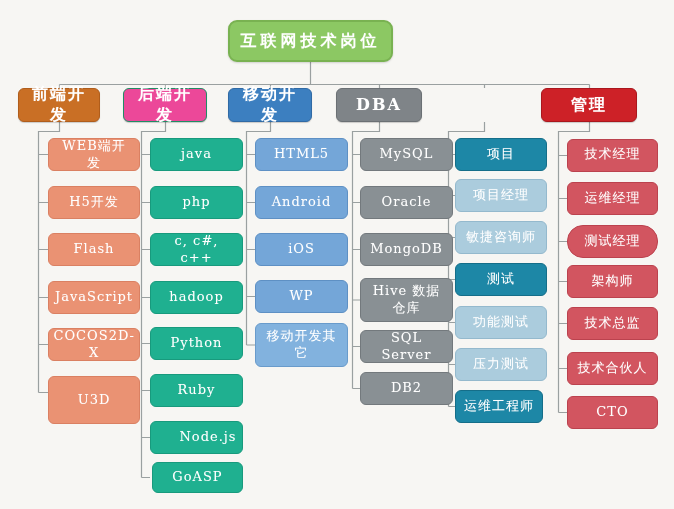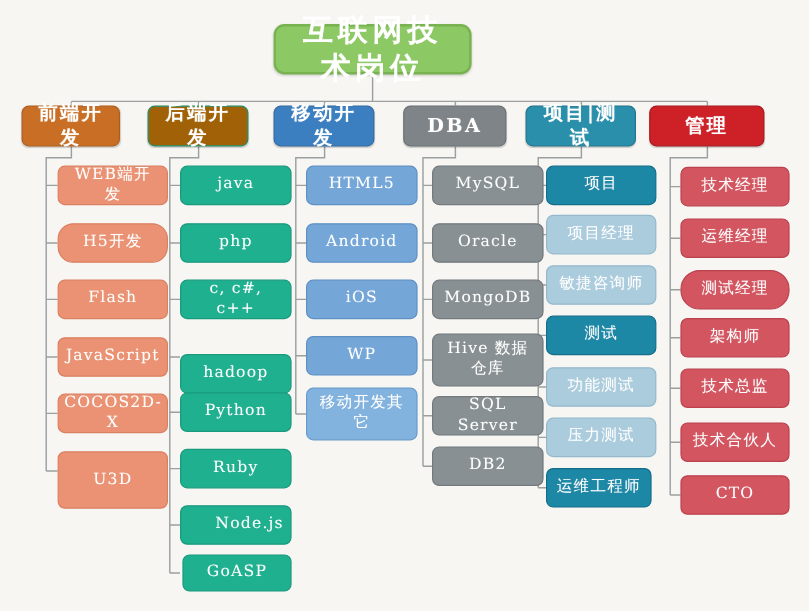--- a/index.html
+++ b/index.html
@@ -13,30 +13,30 @@
   .connectors{position:absolute;left:0;top:0;width:674px;height:509px;}
   .box{
     position:absolute;box-sizing:border-box;
     display:flex;align-items:center;justify-content:center;
     text-align:center;border-radius:6px;
     color:#ffffff;font-size:13px;line-height:1.3;
     padding:2px 9px;letter-spacing:1px;
     text-shadow:0 0 1px rgba(255,255,255,.25);
   }
   .title-box{
-    font-size:25px;font-weight:bold;letter-spacing:4px;
+    font-size:16px;font-weight:bold;letter-spacing:4px;
     border-radius:9px;
     background:#8cc863;border:2px solid #79b251;
     box-shadow:0 1px 2px rgba(0,0,0,.15);
   }
   .header{font-size:16px;font-weight:bold;letter-spacing:2px;box-shadow:0 1px 1px rgba(0,0,0,.18);}
   
   .c-front-h {background:#c96f25;border:1px solid #b05d1b;}
   .c-front-i {background:#ea9273;border:1px solid #da8062;}
-  .c-back-h  {background:#a16207;border:1px solid #218c64;}
+  .c-back-h  {background:#ec4899;border:1px solid #218c64;}
   .c-back-i  {background:#1fb090;border:1px solid #189a7d;}
   .c-mob-h   {background:#3c7fc0;border:1px solid #306aa5;}
   .c-mob-i   {background:#74a6d8;border:1px solid #5e90c4;}
   .c-mob-i2  {background:#82b2de;border:1px solid #699bcb;}
   .c-dba-h   {background:#7f8488;border:1px solid #6b7074;}
   .c-dba-i   {background:#899094;border:1px solid #73797d;}
   .c-proj-h  {background:#2a8fab;border:1px solid #217690;}
   .c-proj-d  {background:#1d87a6;border:1px solid #156e89;}
   .c-proj-l  {background:#abccdd;border:1px solid #94b9cd;}
   .c-mgr-h   {background:#cd2127;border:1px solid #aa171d;}
@@ -56,34 +56,33 @@
     <path d="M484.5,122 V131.5 H448.5 V406.5 M448.5,154.5 H455 M448.5,195.5 H455 M448.5,237.5 H455 M448.5,279.5 H455 M448.5,322.5 H455 M448.5,364.5 H455 M448.5,406.5 H455"></path>
     <path d="M589.5,122 V131.5 H558.5 V412.5 M558.5,155.5 H567 M558.5,198.5 H567 M558.5,241.5 H567 M558.5,281.5 H567 M558.5,323.5 H567 M558.5,368.5 H567 M558.5,412.5 H567"></path>
   </svg>
 
   <div class="box title-box" style="left:228px;top:20px;width:165px;height:42px;">互联网技术岗位</div>
 
   <div class="box header c-front-h" style="left:18px;top:88px;width:82px;height:34px;">前端开发</div>
   <div class="box header c-back-h" style="left:123px;top:88px;width:84px;height:34px;">后端开发</div>
   <div class="box header c-mob-h" style="left:228px;top:88px;width:84px;height:34px;">移动开发</div>
   <div class="box header c-dba-h" style="left:336px;top:88px;width:86px;height:34px;">DBA</div>
-  <div class="box header c-proj-h" style="left:438px;top:88px;width:92px;height:34px;">项目|测试</div>
   <div class="box header c-mgr-h" style="left:541px;top:88px;width:96px;height:34px;">管理</div>
 
   <div class="box c-front-i" style="left:48px;top:138px;width:92px;height:33px;">WEB端开发</div>
-  <div class="box c-front-i" style="left:48px;top:186px;width:92px;height:33px;border-radius:13px;">H5开发</div>
+  <div class="box c-front-i" style="left:48px;top:186px;width:92px;height:33px;">H5开发</div>
   <div class="box c-front-i" style="left:48px;top:233px;width:92px;height:33px;">Flash</div>
   <div class="box c-front-i" style="left:48px;top:281px;width:92px;height:33px;">JavaScript</div>
   <div class="box c-front-i" style="left:48px;top:328px;width:92px;height:33px;">COCOS2D-X</div>
   <div class="box c-front-i" style="left:48px;top:376px;width:92px;height:48px;">U3D</div>
 
   <div class="box c-back-i" style="left:150px;top:138px;width:93px;height:33px;">java</div>
   <div class="box c-back-i" style="left:150px;top:186px;width:93px;height:33px;">php</div>
   <div class="box c-back-i" style="left:150px;top:233px;width:93px;height:33px;">c, c#, c++</div>
-  <div class="box c-back-i" style="left:150px;top:295px;width:93px;height:33px;">hadoop</div>
+  <div class="box c-back-i" style="left:150px;top:281px;width:93px;height:33px;">hadoop</div>
   <div class="box c-back-i" style="left:150px;top:327px;width:93px;height:33px;">Python</div>
   <div class="box c-back-i" style="left:150px;top:374px;width:93px;height:33px;">Ruby</div>
   <div class="box c-back-i" style="left:150px;top:421px;width:93px;height:33px;padding-left:32px;">Node.js</div>
   <div class="box c-back-i" style="left:152px;top:462px;width:91px;height:31px;">GoASP</div>
 
   <div class="box c-mob-i" style="left:255px;top:138px;width:93px;height:33px;">HTML5</div>
   <div class="box c-mob-i" style="left:255px;top:186px;width:93px;height:33px;">Android</div>
   <div class="box c-mob-i" style="left:255px;top:233px;width:93px;height:33px;">iOS</div>
   <div class="box c-mob-i" style="left:255px;top:280px;width:93px;height:33px;">WP</div>
   <div class="box c-mob-i2" style="left:255px;top:323px;width:93px;height:44px;">移动开发其它</div>

